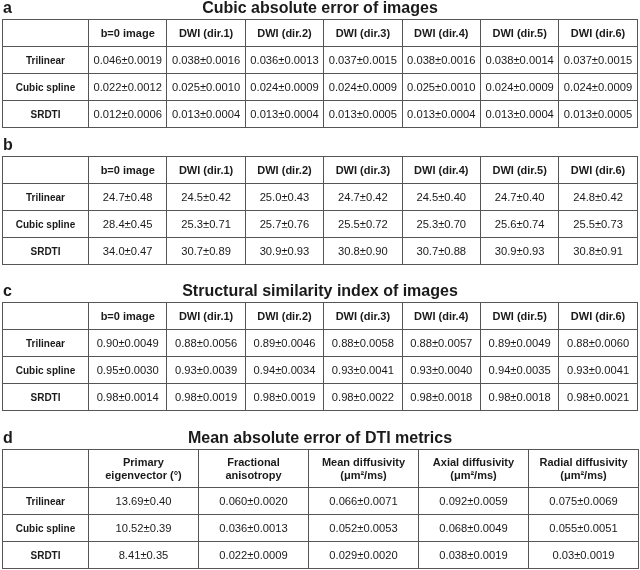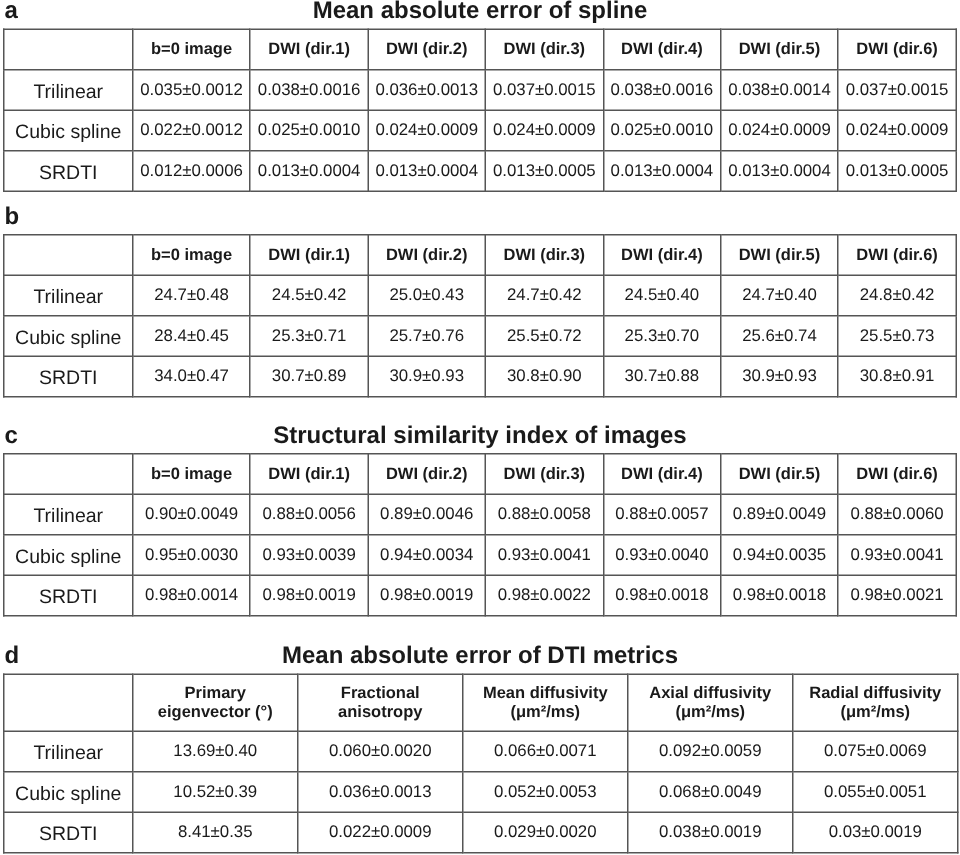--- a/index.html
+++ b/index.html
@@ -4,38 +4,38 @@
 <style>
   html, body { margin:0; padding:0; background:#ffffff; }
   body { width:640px; height:570px; position:relative; overflow:hidden;
          font-family:"Liberation Sans", sans-serif; color:#1a1a1a; }
   .panel { position:absolute; left:0; width:640px; }
   .panel-label { position:absolute; left:3px; top:0; font-weight:bold; font-size:16px; line-height:16px; }
   .panel-title { position:absolute; left:0; width:640px; top:0; text-align:center; font-weight:bold; font-size:16px; line-height:16px; }
   table { position:absolute; left:2px; border-collapse:collapse; table-layout:fixed; width:635px;border-radius:18px; }
   td, th { border:1px solid #555; text-align:center; font-size:11.2px; padding:0; overflow:hidden; white-space:nowrap; }
   th { font-weight:bold; font-size:11px; }
-  td.rowhead { font-weight:normal; font-size:13px; }
+  td.rowhead { font-weight:bold; font-size:10px; }
   table.t7 col.c0 { width:86px; }
   table.t7 col.cd { width:78.4px; }
   table.t7 tr { height:27px; }
   table.t7 tr.hdr { height:27px; }
   table.t5 col.c0 { width:86px; }
   table.t5 col.cd { width:110px; }
   table.t5 tr.hdr { height:38px; }
   table.t5 tr { height:27px; }
   table.t5 th { white-space:normal; line-height:13px; }
   table { border:1.5px solid #333; }
 </style>
 </head>
 <body>
 
 <div class="panel" style="top:0px;height:130px;">
   <div class="panel-label">a</div>
-  <div class="panel-title">Mean absolute error of spline</div>
+  <div class="panel-title">Cubic absolute error of images</div>
   <table class="t7" style="top:19px;">
     <colgroup>
         <col class="c0">
         <col class="cd">
         <col class="cd">
         <col class="cd">
         <col class="cd">
         <col class="cd">
         <col class="cd">
         <col class="cd">
@@ -46,21 +46,21 @@
       <th>b=0 image</th>
       <th>DWI (dir.1)</th>
       <th>DWI (dir.2)</th>
       <th>DWI (dir.3)</th>
       <th>DWI (dir.4)</th>
       <th>DWI (dir.5)</th>
       <th>DWI (dir.6)</th>
     </tr>
     <tr>
       <td class="rowhead">Trilinear</td>
-      <td>0.035±0.0012</td>
+      <td>0.046±0.0019</td>
       <td>0.038±0.0016</td>
       <td>0.036±0.0013</td>
       <td>0.037±0.0015</td>
       <td>0.038±0.0016</td>
       <td>0.038±0.0014</td>
       <td>0.037±0.0015</td>
     </tr>
     <tr>
       <td class="rowhead">Cubic spline</td>
       <td>0.022±0.0012</td>

